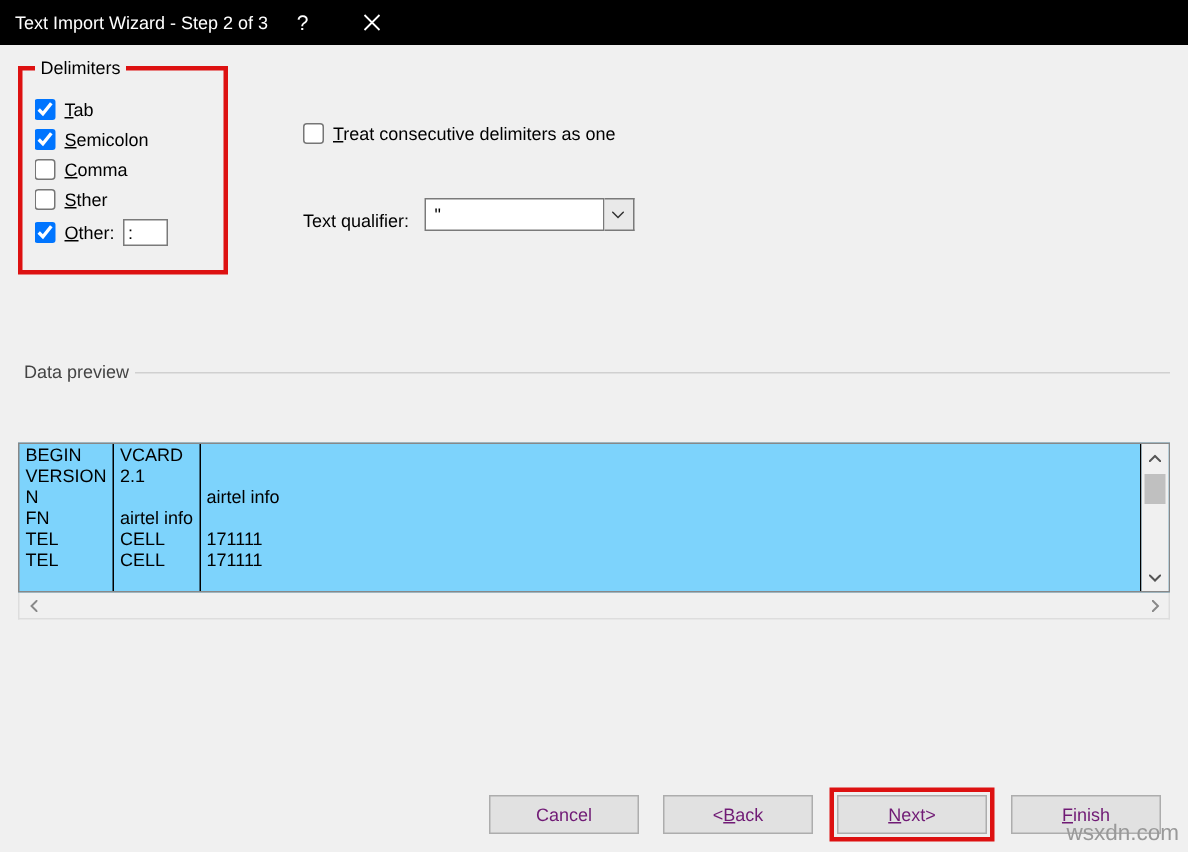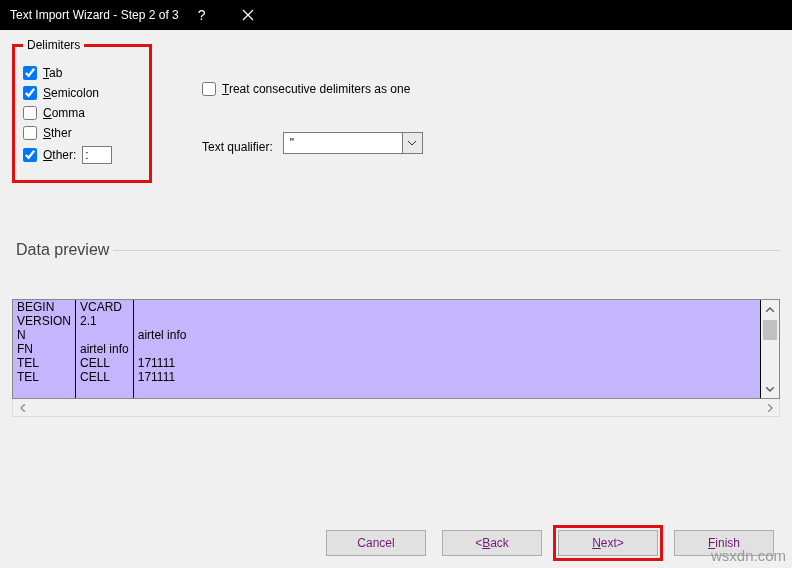--- a/index.html
+++ b/index.html
@@ -16,22 +16,22 @@
 .chk { display:flex; align-items:center; margin:6px 0; gap:6px; font-size:12px; }
 .chk input[type=checkbox] { width:14px; height:14px; margin:0; }
 .chk .underline { text-decoration:underline; }
 .other-input { width:30px; height:18px; border:1px solid #7a7a7a; background:#fff; font-size:12px; padding:0 2px; }
 .right-opts { display:flex; flex-direction:column; gap:30px; margin-top:38px; }
 .tq-row { display:flex; align-items:flex-end; gap:10px; }
 .tq-select { display:flex; }
 .tq-input { width:120px; height:22px; border:1px solid #7a7a7a; background:#fff; padding:0 6px; display:flex; align-items:center; }
 .tq-btn { width:20px; height:22px; border:1px solid #7a7a7a; border-left:none; background:#e9e9e9; display:flex; align-items:center; justify-content:center; }
 fieldset.preview { border:1px solid #d0d0d0; border-left:none; border-right:none; border-bottom:none; margin:58px 0 0 0; padding:10px 0 0 0; }
-fieldset.preview legend { padding:0 4px; font-size:16px; color:#444; }
-.preview-box { border:1px solid #888; background:#c4b5fd; height:100px; position:relative; margin-top:30px; }
+fieldset.preview legend { padding:0 4px; font-size:12px; color:#444; }
+.preview-box { border:1px solid #888; background:#7dd3fc; height:100px; position:relative; margin-top:30px; }
 .preview-scroll { position:absolute; right:0; top:0; width:18px; height:100%; background:#f0f0f0; display:flex; flex-direction:column; justify-content:space-between; align-items:center; }
 .preview-scroll .sbtn { width:18px; height:18px; display:flex; align-items:center; justify-content:center; color:#555; font-size:10px; }
 .preview-scroll .thumb { width:14px; height:20px; background:#c0c0c0; margin:2px auto 0 auto; }
 .preview-grid { font-family: Consolas, "Courier New", monospace; font-size:12px; line-height:14px; display:table; width:calc(100% - 18px); height:100%; }
 .preview-grid .col { display:table-cell; border-right:1px solid #000; padding:0 4px; white-space:pre; vertical-align:top; }
 .hscroll { height:18px; background:#f0f0f0; display:flex; justify-content:space-between; align-items:center; border:1px solid #ddd; border-top:none; }
 .hscroll .hbtn { width:18px; height:18px; display:flex; align-items:center; justify-content:center; color:#888; font-size:11px; }
 .button-row { position:absolute; bottom:12px; right:18px; display:flex; gap:16px; }
 .dlg-btn { width:100px; height:26px; background:#e1e1e1; border:1px solid #adadad; display:flex; align-items:center; justify-content:center; font-size:12px; color:#701a75; }
 .dlg-btn .u { text-decoration:underline; }

